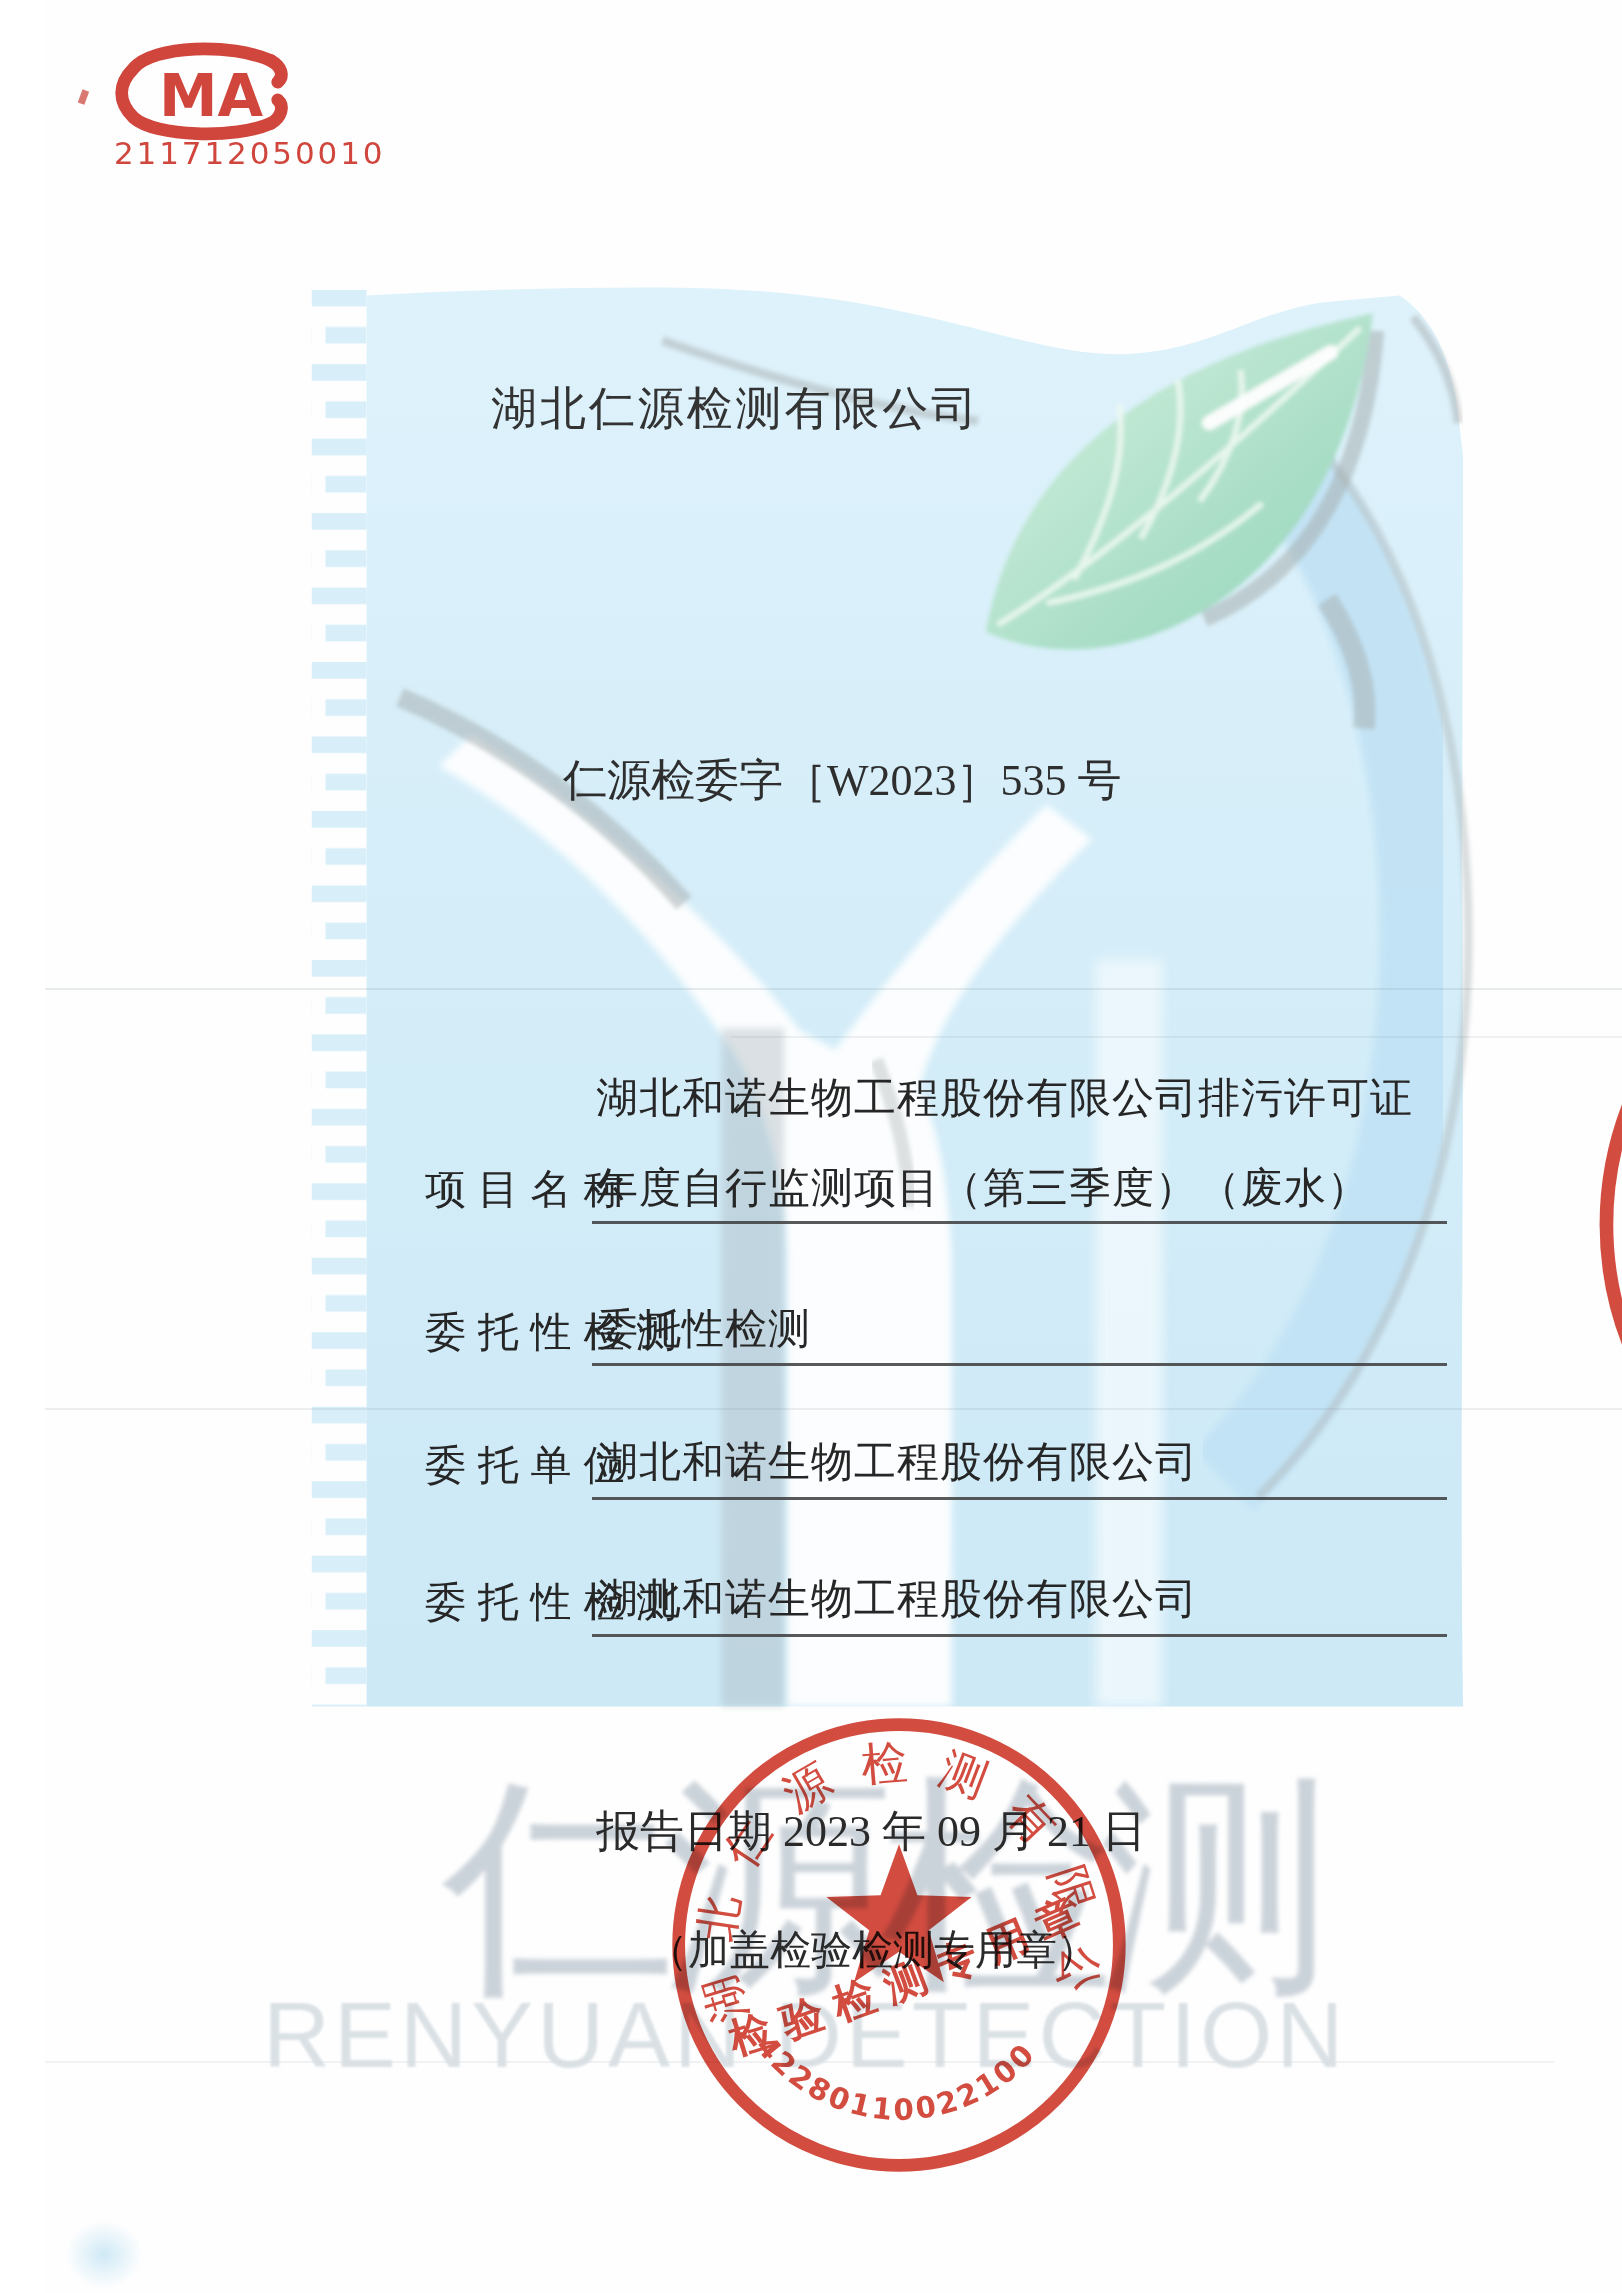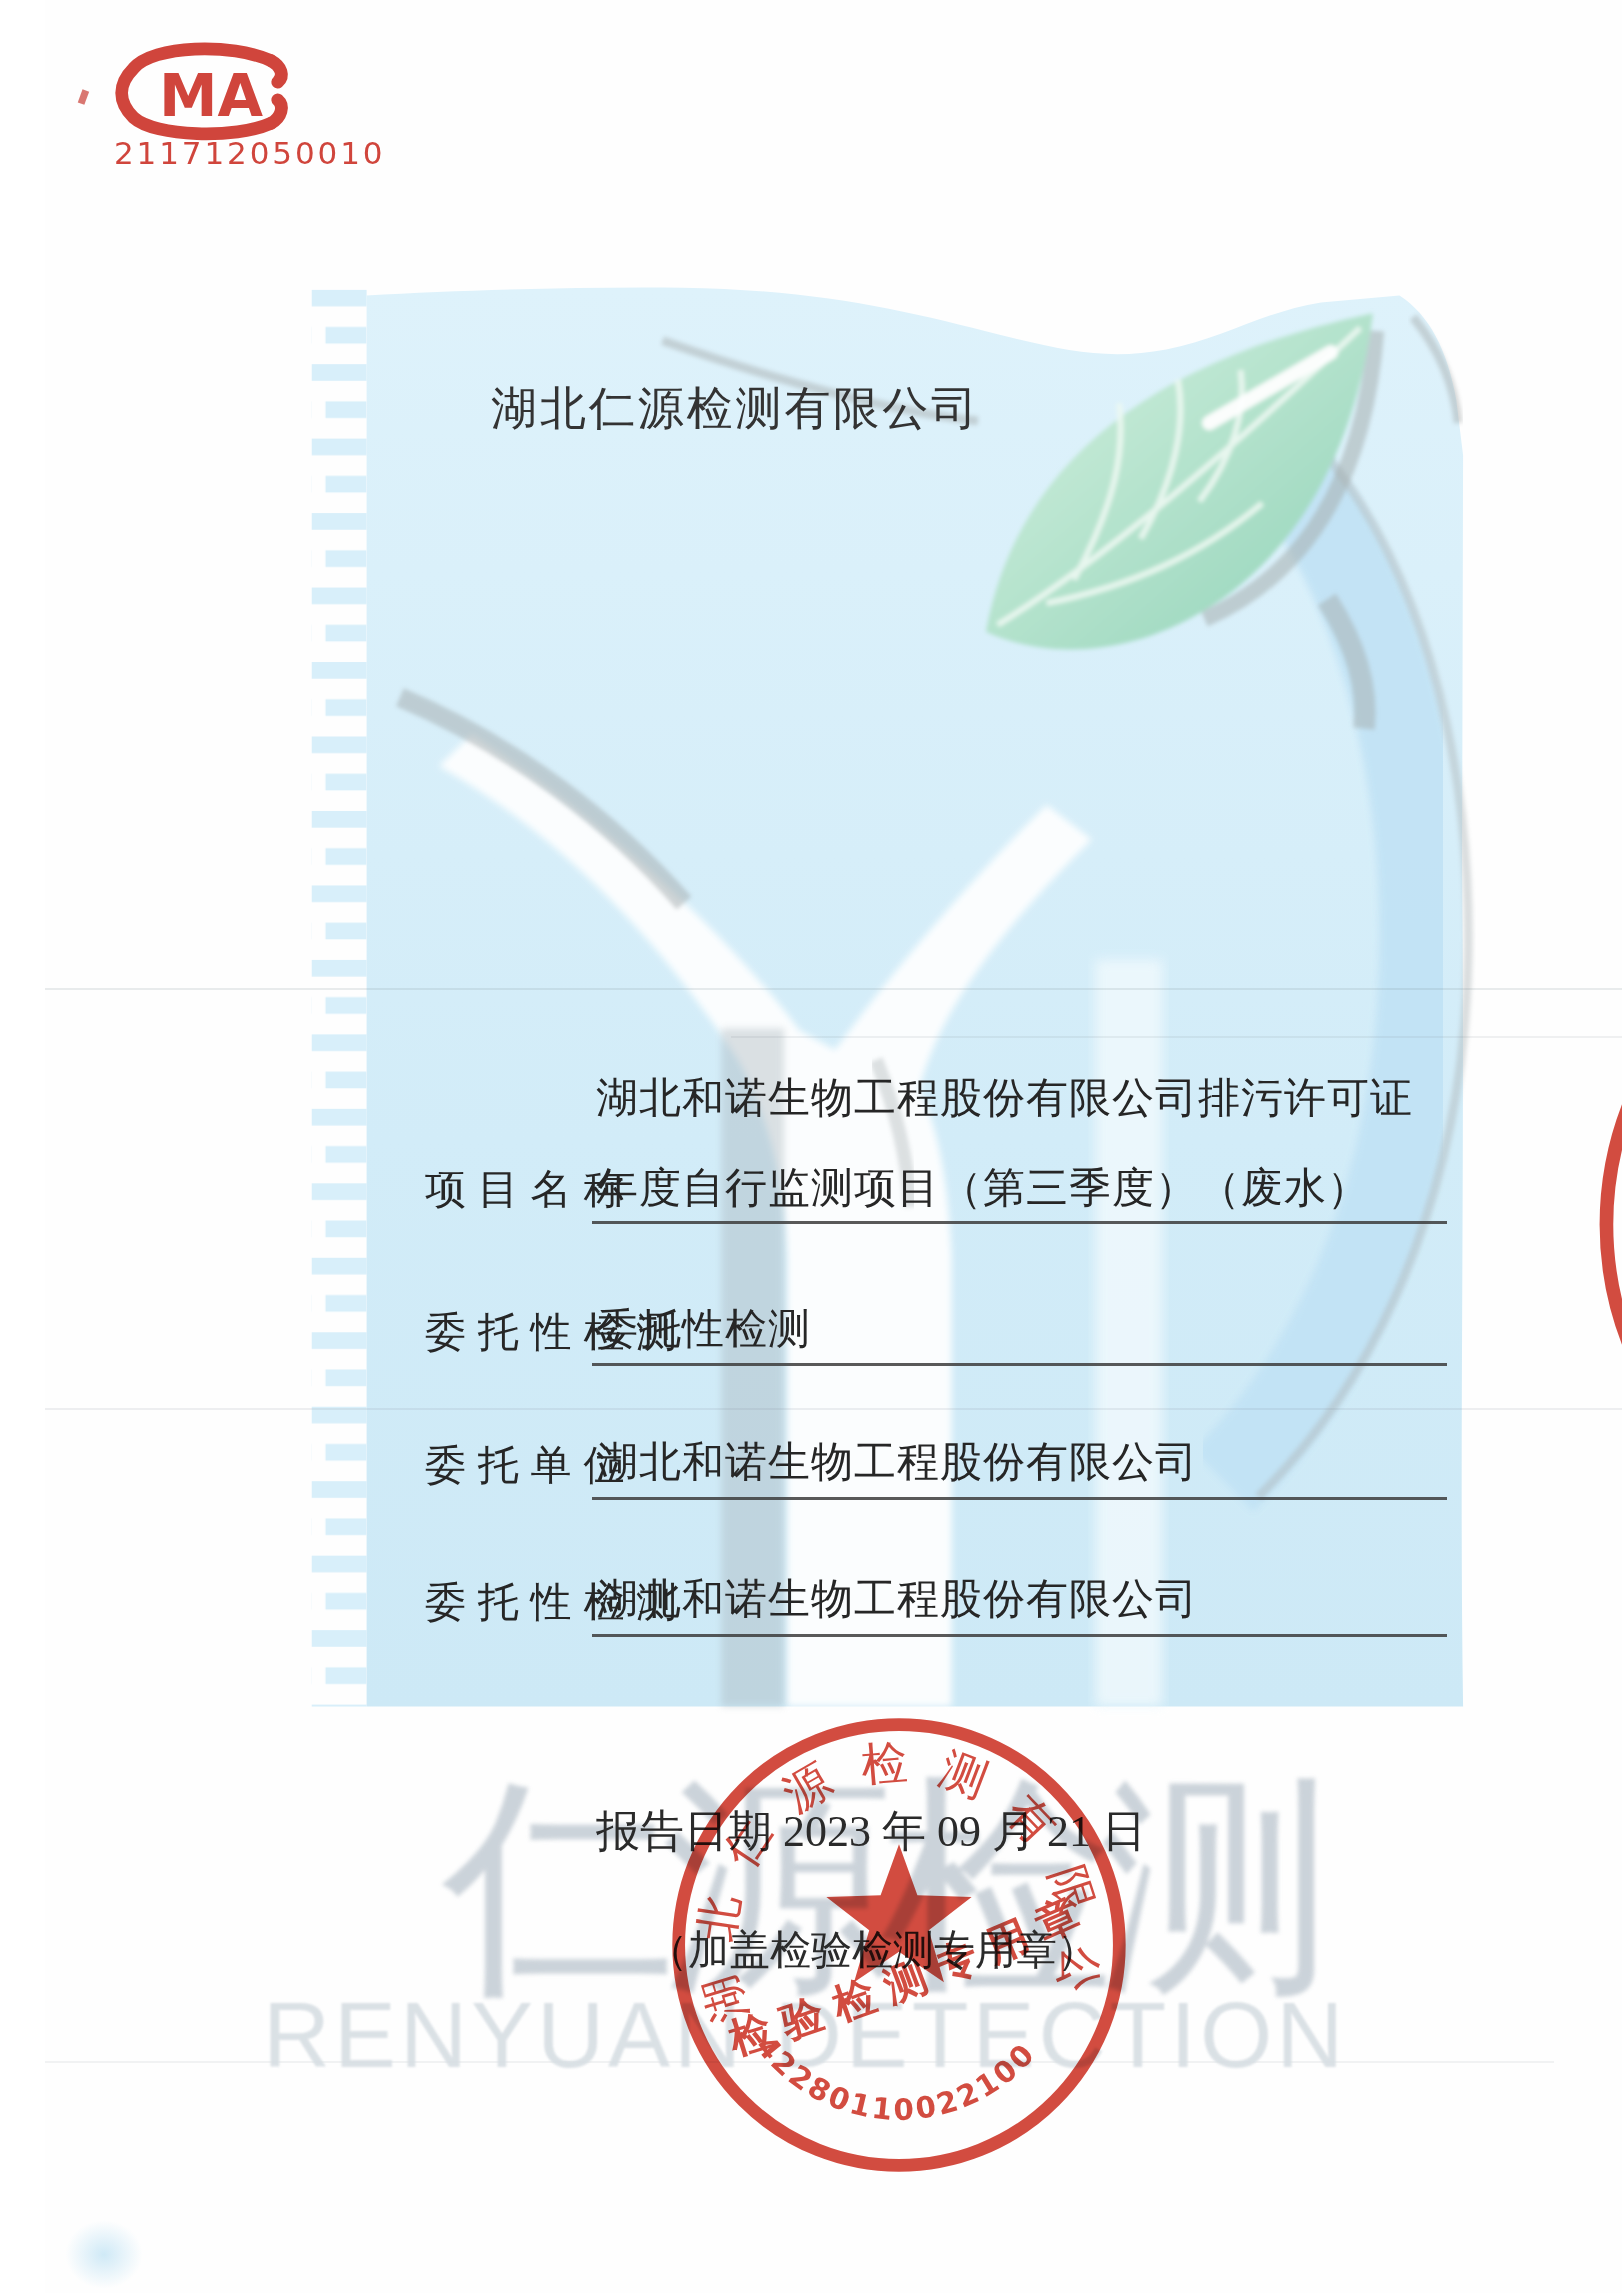--- a/index.html
+++ b/index.html
@@ -123,20 +123,21 @@
       <path d="M 168 88 C 179 82 182 70 175 64"></path>
     </g>
     <text x="54" y="80" font-family="DejaVu Sans, Liberation Sans, sans-serif" font-size="60" font-weight="bold" fill="#d0453c">MA</text>
   </svg>
   <div class="abs cma-number" style="left:69px;top:135px;">211712050010</div>
 
   <div class="abs wm-cn" style="left:397px;top:1733px;">仁源检测</div>
   <div class="abs wm-en" style="left:218px;top:1982px;">RENYUAN DETECTION</div>
 
   <div class="abs cjk company-header" style="left:446px;top:378px;">湖北仁源检测有限公司</div>
+  <div class="abs cjk report-no" style="left:518px;top:751px;">仁源检委字［W2023］535 号</div>
 
   <div class="abs cjk field-value" style="left:551px;top:1070px;">湖北和诺生物工程股份有限公司排污许可证</div>
   <div class="abs cjk field-label" style="left:380px;top:1162px;">项目名称</div>
   <div class="abs cjk field-value" style="left:551px;top:1160px;">年度自行监测项目（第三季度）（废水）</div>
   <div class="abs underline" style="left:547px;top:1221px;width:855px;"></div>
 
   <div class="abs cjk field-label" style="left:380px;top:1305px;">委托性检测</div>
   <div class="abs cjk field-value" style="left:551px;top:1301px;text-align:right;">委托性检测</div>
   <div class="abs underline" style="left:547px;top:1363px;width:855px;"></div>
 

